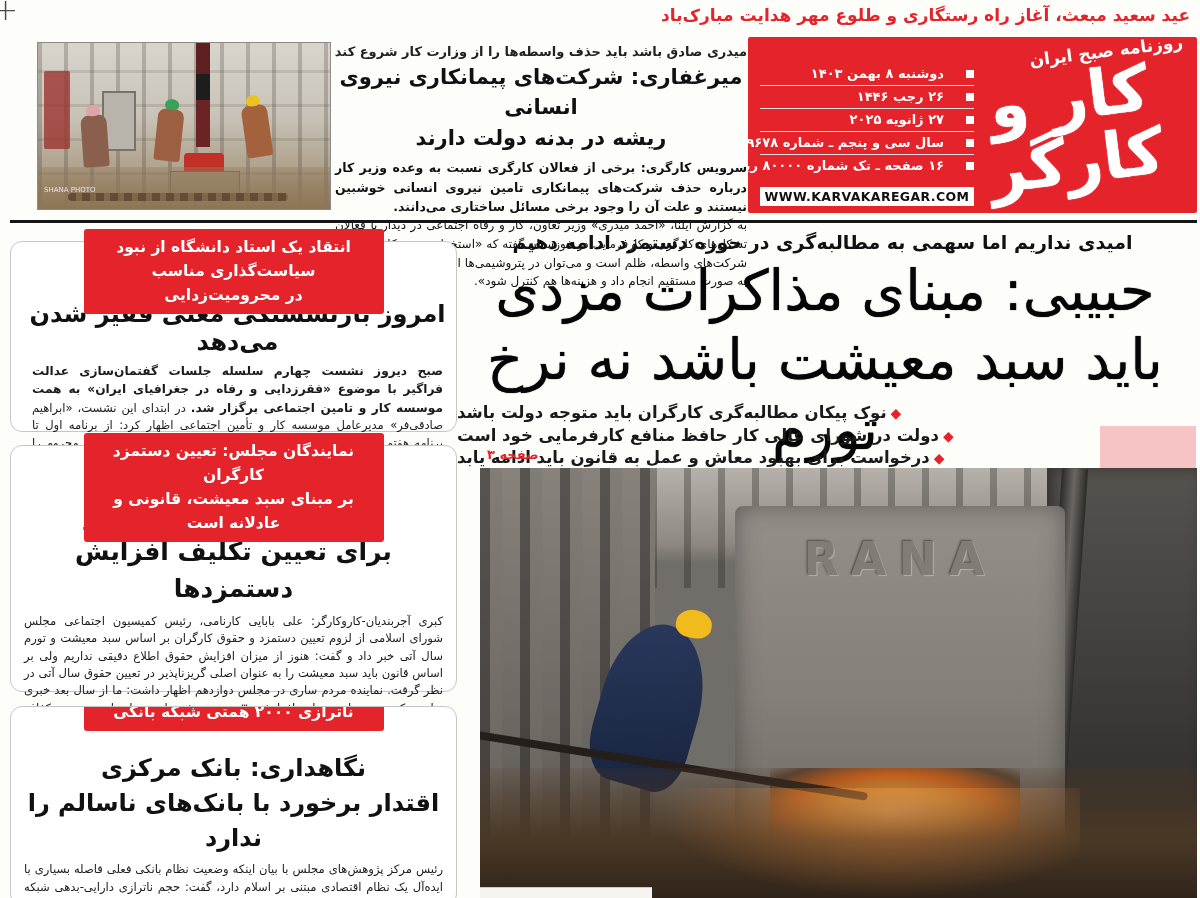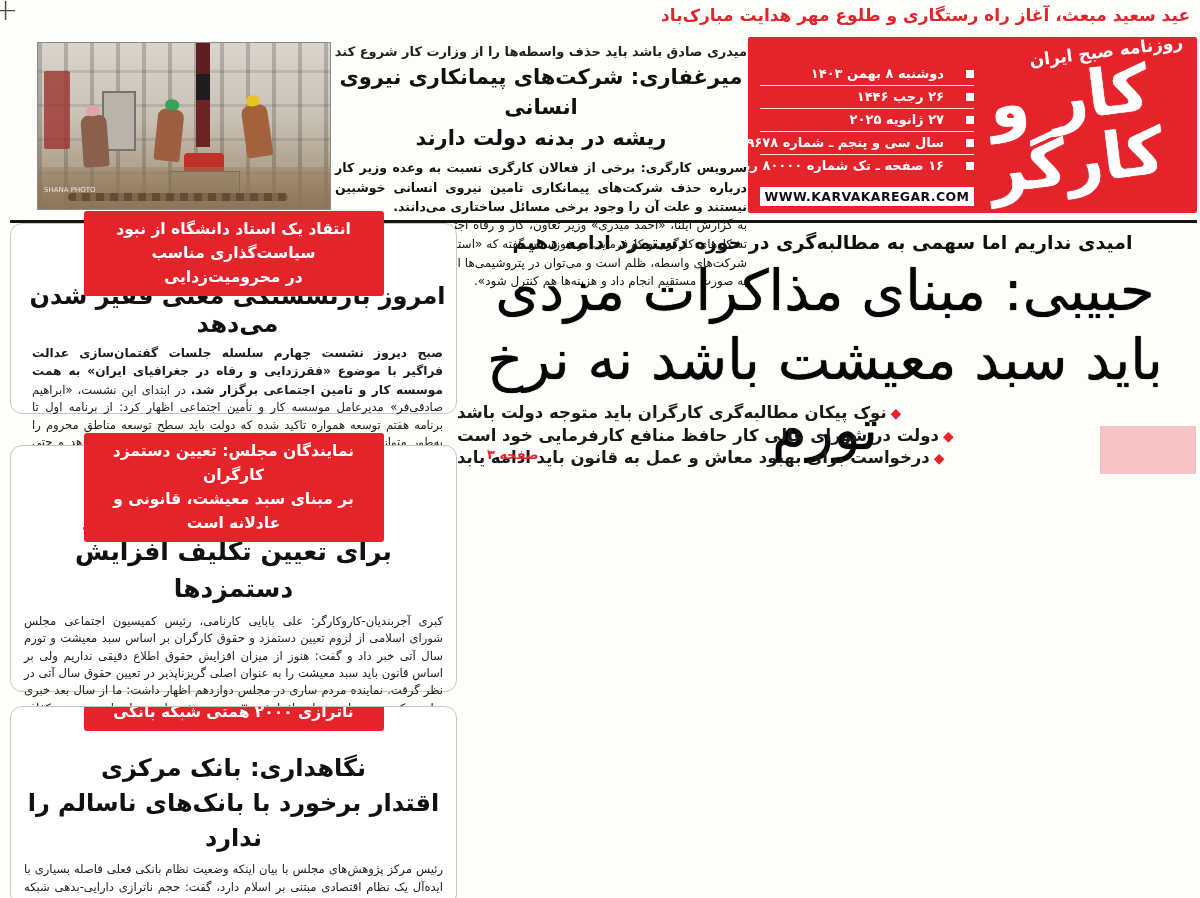--- a/index.html
+++ b/index.html
@@ -62,21 +62,21 @@
   .ta-headline { font-size:21px; font-weight:bold; line-height:1.45; margin-bottom:5px; }
   .ta-lead { font-size:12.5px; font-weight:bold; text-align:justify; line-height:1.55; padding:0 2px; }
   .ta-body { font-size:12px; text-align:justify; line-height:1.55; padding:0 2px; }
   .ta-cont { display:block; text-align:left; font-size:13px; font-weight:bold; margin-top:1px; }
 
   
   .black-rule { position:absolute; left:10px; top:220px; width:1187px; height:3px; background:#151515; }
 
   
   .lbox { position:absolute; left:10px; width:447px; border:1.5px solid #c6c6c6; border-radius:12px; background:#fff; }
-  .lbox1 { top:223px; height:191px;padding-left:8px; }
+  .lbox1 { top:241px; height:191px;padding-left:8px; }
   .lbox2 { top:445px; height:247px; }
   .lbox3 { top:706px; height:200px; overflow:hidden; }
   .lbox-header { position:absolute; top:-13px; right:50%; transform:translateX(50%);
                  background:#e5232b; color:#fff; font-weight:bold; font-size:15.5px; text-align:center;
                  padding:6px 16px 7px; border-radius:3px; line-height:1.55; white-space:pre-line; min-width:300px; }
   .lbox-headline { text-align:center; font-weight:bold; white-space:pre-line; }
   .lbox1 .lbox-headline { margin-top:58px; font-size:24px; }
   .lbox2 .lbox-headline { margin-top:52px; font-size:25px; line-height:1.45; }
   .lbox3 .lbox-headline { margin-top:44px; font-size:24px; line-height:1.45; }
   .lbox-body { padding:6px 13px 4px; font-size:11.6px; text-align:justify; line-height:1.5; color:#1b1b1b; }
@@ -202,20 +202,37 @@
   <h1 class="lead-headline" style="white-space:pre-line" data-interactable="false">حبیبی: مبنای مذاکرات مزدی
 باید سبد معیشت باشد نه نرخ تورم</h1>
   <div class="lead-bullets" data-interactable="false">
     <div class="bullet-row" data-interactable="false"><span class="diamond" data-interactable="false">◆</span><span data-interactable="false">نوک پیکان مطالبه‌گری کارگران باید متوجه دولت باشد</span></div>
     <div class="bullet-row" data-interactable="false"><span class="diamond" data-interactable="false">◆</span><span data-interactable="false">دولت در شورای عالی کار حافظ منافع کارفرمایی خود است</span></div>
     <div class="bullet-row" data-interactable="false"><span class="diamond" data-interactable="false">◆</span><span data-interactable="false">درخواست برای بهبود معاش و عمل به قانون باید ادامه یابد</span></div>
   </div>
   <div class="stamp" data-interactable="false"></div>
   <div class="page-ref" data-interactable="false">صفحه ۳</div>
 
+  <figure class="main-photo" data-interactable="false">
+    <div class="mp-top" data-interactable="false"></div>
+    <div class="mp-toppipes" data-interactable="false"></div>
+    <div class="mp-leftpipes" data-interactable="false"></div>
+    <div class="mp-rightmass" data-interactable="false"></div>
+    <div class="mp-rightpipe" data-interactable="false"></div>
+    <div class="mp-furnace" data-interactable="false">
+      <div class="mp-rana" data-interactable="false">RANA</div>
+    </div>
+    <div class="mp-opening" data-interactable="false"></div>
+    <div class="mp-worker" data-interactable="false"></div>
+    <div class="mp-helmet" data-interactable="false"></div>
+    <div class="mp-rod" data-interactable="false"></div>
+    <div class="mp-floor" data-interactable="false"></div>
+    <div class="mp-glowfloor" data-interactable="false"></div>
+    <div class="mp-caption" data-interactable="false"></div>
+  </figure>
 
   <section class="lbox lbox1" data-interactable="false">
     <div class="lbox-header" data-interactable="false">انتقاد یک استاد دانشگاه از نبود سیاست‌گذاری مناسب
 در محرومیت‌زدایی</div>
     <h3 class="lbox-headline" data-interactable="false">امروز بازنشستگی معنی فقیر شدن می‌دهد</h3>
     <p class="lbox-body" data-interactable="false"><span class="p-bold" data-interactable="false">صبح دیروز نشست چهارم سلسله جلسات گفتمان‌سازی عدالت فراگیر با موضوع «فقرزدایی و رفاه در جغرافیای ایران» به همت موسسه کار و تامین اجتماعی برگزار شد.</span> <span data-interactable="false">در ابتدای این نشست، «ابراهیم صادقی‌فر» مدیرعامل موسسه کار و تأمین اجتماعی اظهار کرد: از برنامه اول تا برنامه هفتم توسعه همواره تاکید شده که دولت باید سطح توسعه مناطق محروم را به‌طور متوازن حفظ و سیاست‌های تمرکززدایی را در دستور کار قرار دهد و حتی سهمی از فروش نفت برای آن برنامه‌ها لحاظ شده بود</span></p>
     <span class="cont-left" data-interactable="false">ادامه در صفحه ۱۳</span>
   </section>
 
   <section class="lbox lbox2" data-interactable="false">

